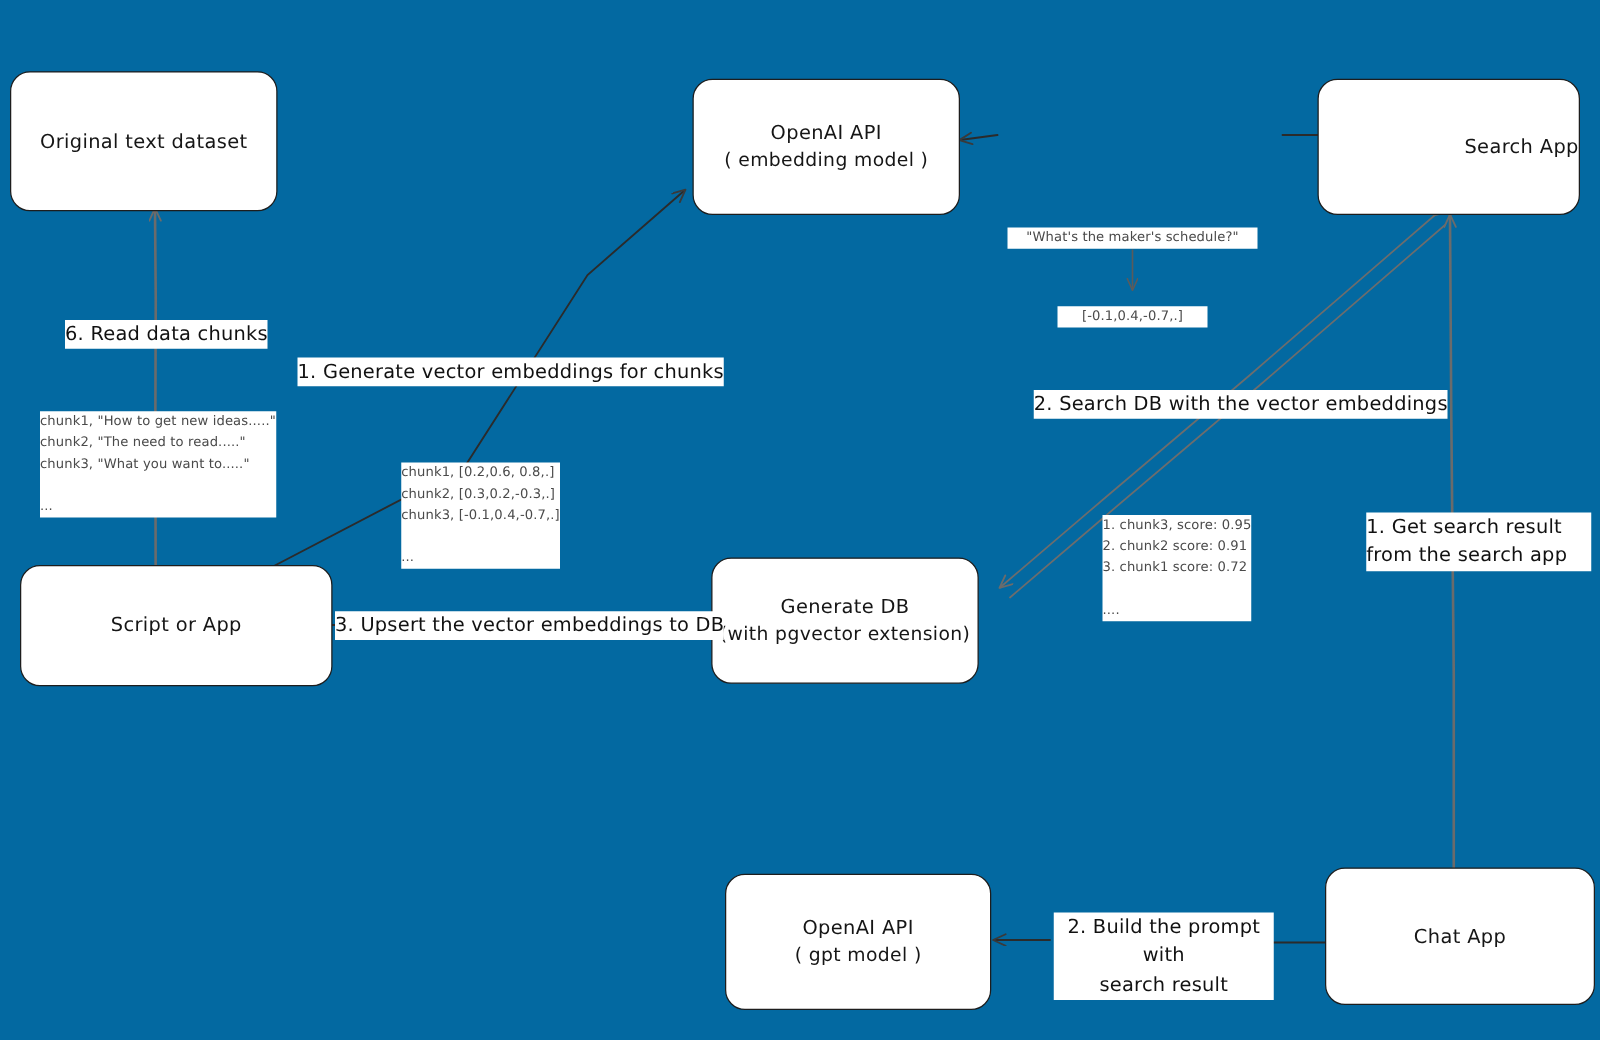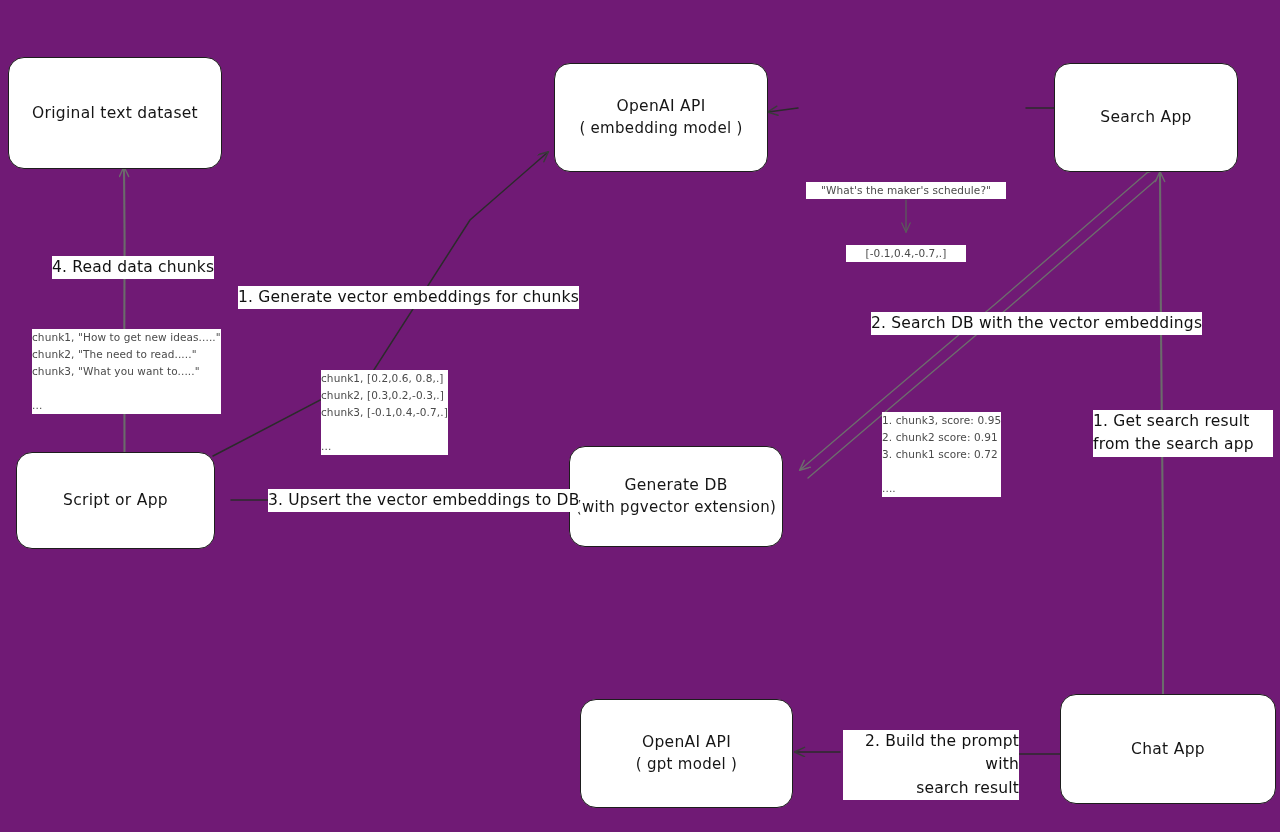--- a/index.html
+++ b/index.html
@@ -4,21 +4,21 @@
 <style>
   html, body {
     margin: 0;
     padding: 0;
     background: #ffffff;
   }
   #canvas {
     position: relative;
     width: 1280px;
     height: 832px;
-    background: #701a75;
+    background: #0369a1;
     overflow: hidden;
     font-family: "DejaVu Sans", sans-serif;
   }
   svg.wires {
     position: absolute;
     left: 0;
     top: 0;
     width: 1280px;
     height: 832px;
     pointer-events: none;
@@ -113,60 +113,60 @@
     <g>
       <path d="M1060,754 L1018,754" fill="none" stroke="#2b2b2b" stroke-width="1.5" stroke-linecap="round"></path>
       <path d="M840,752 L795,752" fill="none" stroke="#2b2b2b" stroke-width="1.5" stroke-linecap="round" marker-end="url(#ah)"></path>
     </g>
   </svg>
 
   <div class="node" style="left:8px; top:57px; width:214px; height:112px;">
     <div>Original text dataset</div>
   </div>
 
-  <div class="node" style="left:16px; top:452px; width:199px; height:97px;">
+  <div class="node" style="left:16px; top:452px; width:250px; height:97px;">
     <div>Script or App</div>
   </div>
 
   <div class="node" style="left:554px; top:63px; width:214px; height:109px;">
     <div>OpenAI API</div>
     <div class="l2">( embedding model )</div>
   </div>
 
   <div class="node" style="left:569px; top:446px; width:214px; height:101px;">
     <div>Generate DB</div>
     <div class="l2">(with pgvector extension)</div>
   </div>
 
-  <div class="node" style="left:1054px; top:63px; width:184px; height:109px;">
+  <div class="node" style="left:1054px; top:63px; width:210px; height:109px;align-items:flex-end;">
     <div>Search App</div>
   </div>
 
   <div class="node" style="left:1060px; top:694px; width:216px; height:110px;">
     <div>Chat App</div>
   </div>
 
   <div class="node" style="left:580px; top:699px; width:213px; height:109px;">
     <div>OpenAI API</div>
     <div class="l2">( gpt model )</div>
   </div>
 
-  <div class="label" style="left:52px; top:256px;">4. Read data chunks</div>
+  <div class="label" style="left:52px; top:256px;">6. Read data chunks</div>
 
   <div class="label" style="left:238px; top:286px;">1. Generate vector embeddings for chunks</div>
 
   <div class="label" style="left:268px; top:489px;">3. Upsert the vector embeddings  to DB</div>
 
 
-  <div class="label" style="left:827px; top:312px;margin-left:44px;">2. Search DB with the vector embeddings</div>
+  <div class="label" style="left:827px; top:312px;">2. Search DB with the vector embeddings</div>
 
   <div class="label" style="left:1093px; top:410px; width:180px;">1. Get search result
 from the search app</div>
 
-  <div class="label center" style="left:843px; top:730px; width:176px;text-align:right;">2. Build the prompt with
+  <div class="label center" style="left:843px; top:730px; width:176px;">2. Build the prompt with
 search result</div>
 
   <div class="note" style="left:32px; top:329px;">chunk1, "How to get new ideas....."
 chunk2, "The need to read....."
 chunk3, "What you want to....."
 
 ...</div>
 
   <div class="note" style="left:321px; top:370px;">chunk1, [0.2,0.6, 0.8,.]
 chunk2, [0.3,0.2,-0.3,.]

